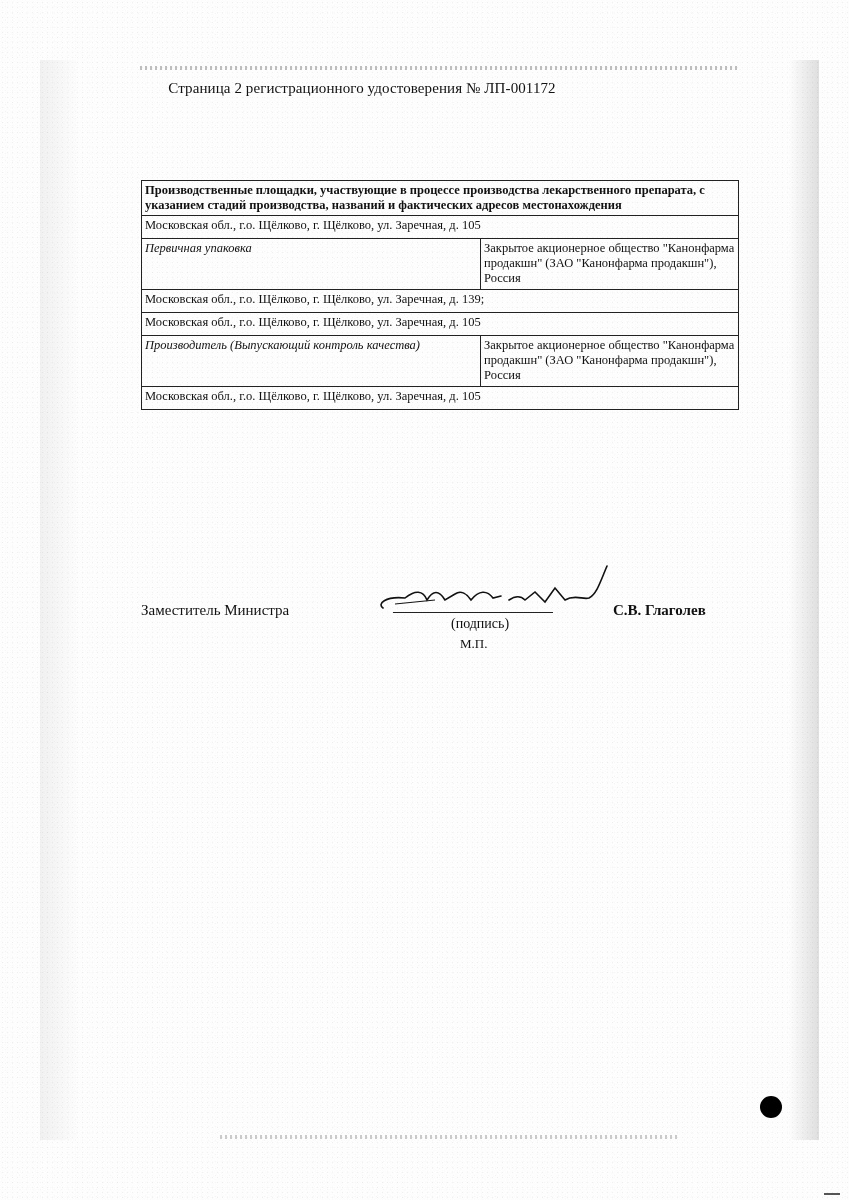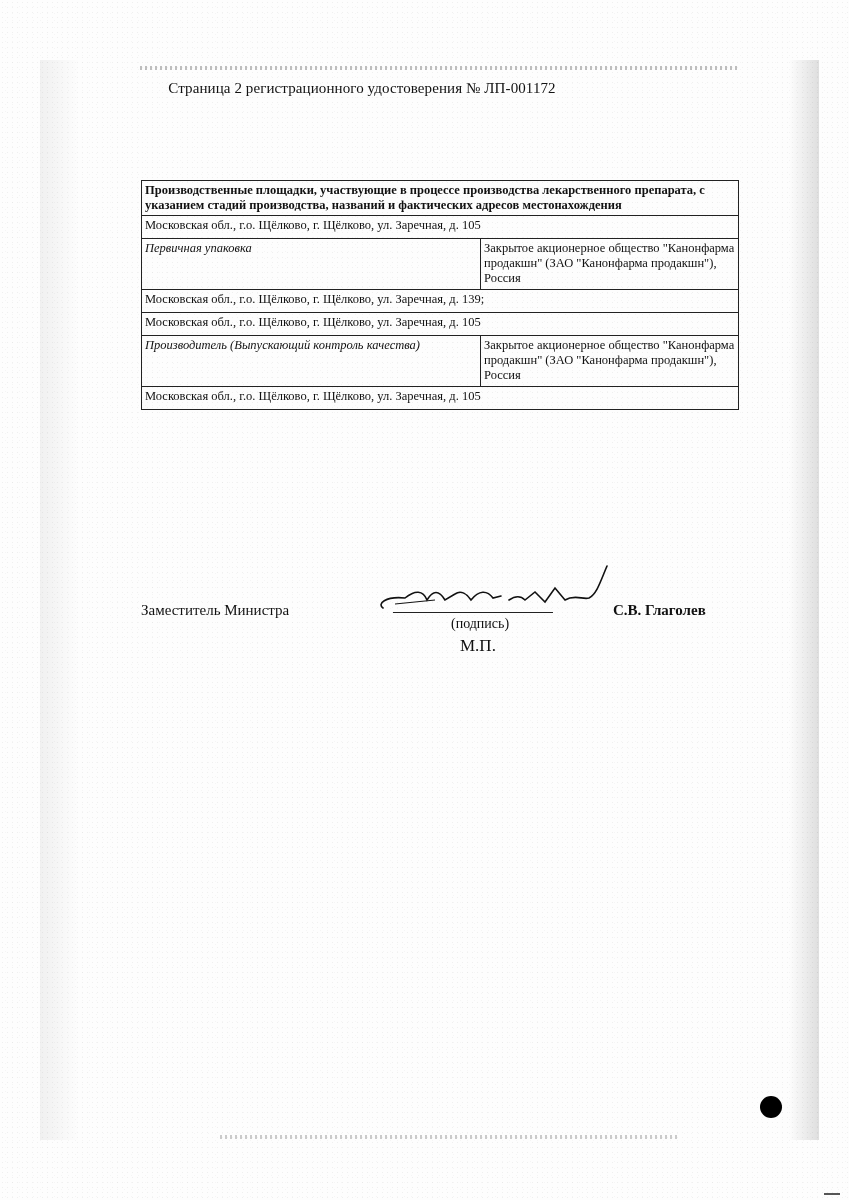--- a/index.html
+++ b/index.html
@@ -43,21 +43,21 @@
   td.stage { width: 332px; font-style: italic; height: 46px; }
   td.org { }
   td.addr { height: 18px; }
 
   .sig-row { position: absolute; top: 598px; left: 0; width: 849px; }
   .sig-title { position: absolute; left: 141px; top: 4px; font-weight: normal; font-size: 15px; }
   .sig-name { position: absolute; left: 565px; top: 4px; font-weight: bold; font-size: 15px; margin-left: 48px; }
   .sig-line { position: absolute; left: 393px; top: 14px; width: 160px; border-top: 1px solid #222; }
   .sig-scribble { position: absolute; left: 375px; top: -38px; }
   .sig-caption { position: absolute; left: 451px; top: 18px; font-size: 14px; }
-  .stamp-label { position: absolute; left: 460px; top: 38px; font-size: 17px; }
+  .stamp-label { position: absolute; left: 460px; top: 38px; font-size: 13px; }
 
   .hole { position:absolute; left: 760px; top: 1096px; width: 22px; height: 22px;
     border-radius: 50%; background:#000; }
   .mark { position:absolute; left: 824px; top: 1193px; width: 16px; height: 2px; background:#555; }
 </style>
 </head>
 <body>
 
 <div class="noise"></div>
 <div class="edge-left"></div>

